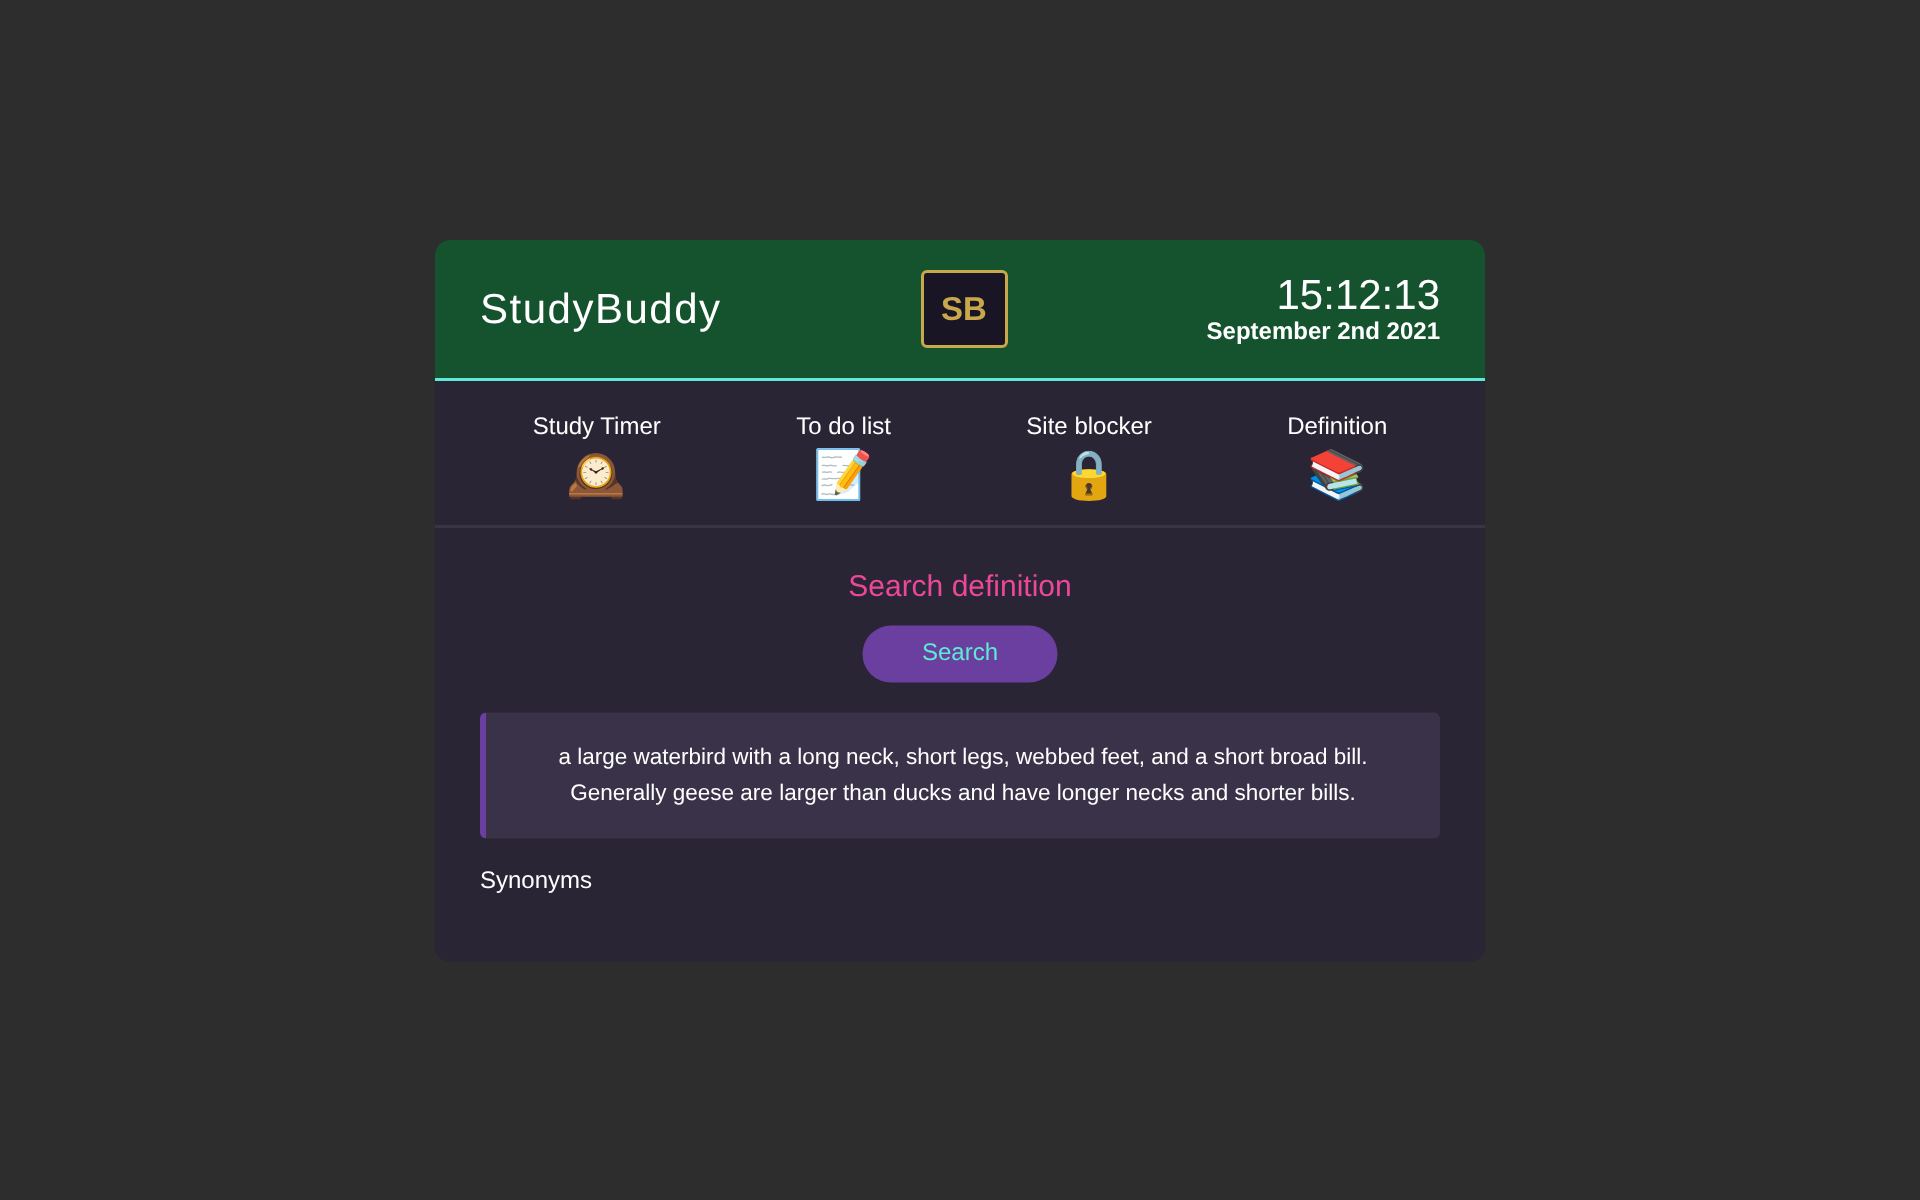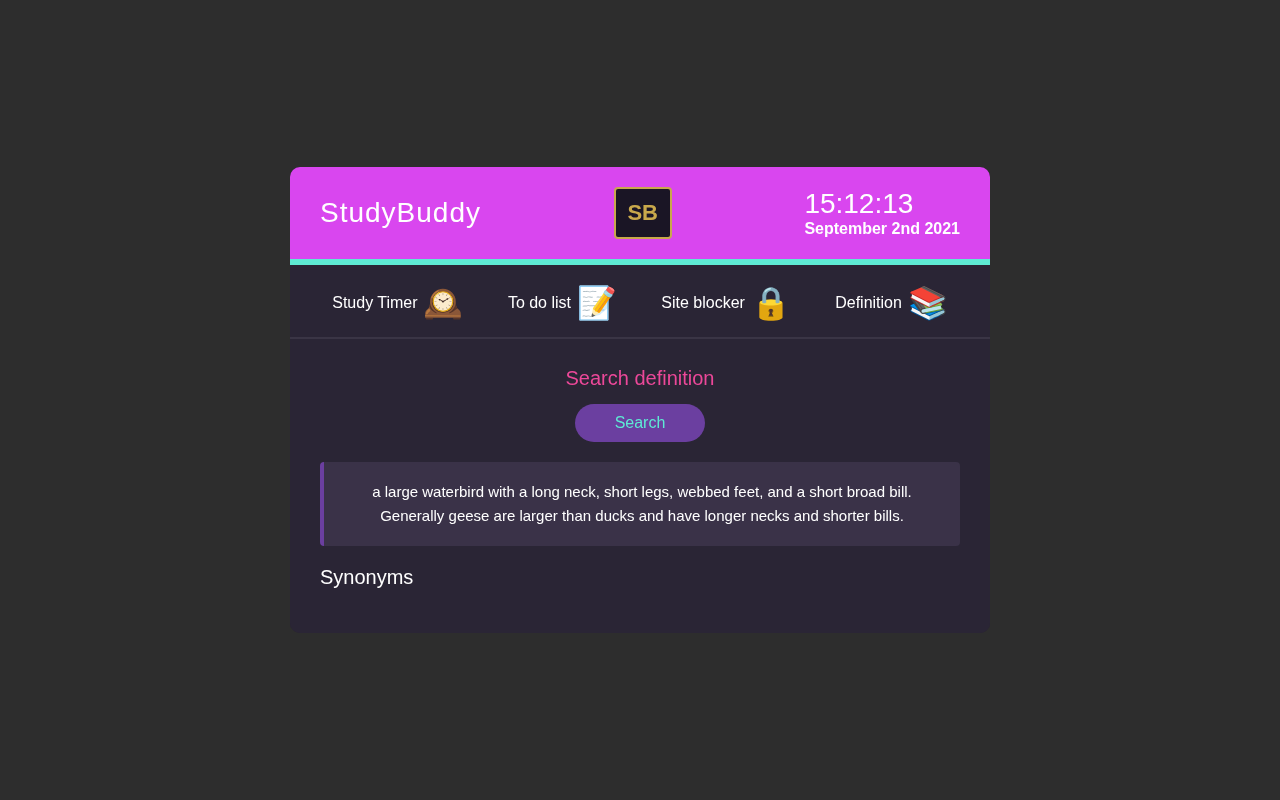--- a/index.html
+++ b/index.html
@@ -16,26 +16,26 @@
 
     .app-container {
       width: 700px;
       background-color: #2a2535;
       border-radius: 10px;
       overflow: hidden;
     }
 
     
     .header {
-      background-color: #d946ef;
+      background-color: #14532d;
       padding: 20px 30px;
       display: flex;
       align-items: center;
       justify-content: space-between;
-      border-bottom: 6px solid #5eead4;
+      border-bottom: 2px solid #5eead4;
     }
 
     .header-logo {
       color: #ffffff;
       font-size: 28px;
       font-weight: 400;
       letter-spacing: 1px;
     }
 
     .header-sb-badge {
@@ -46,20 +46,21 @@
       font-weight: bold;
       width: 58px;
       height: 52px;
       display: flex;
       align-items: center;
       justify-content: center;
       border-radius: 4px;
     }
 
     .header-datetime {
+      text-align: right;
       color: #ffffff;
     }
 
     .header-time {
       font-size: 28px;
       font-weight: 300;
     }
 
     .header-date {
       font-size: 16px;
@@ -70,20 +71,21 @@
     .nav-tabs {
       background-color: #2a2535;
       display: flex;
       justify-content: space-around;
       padding: 16px 20px 12px;
       border-bottom: 2px solid #3a3545;
     }
 
     .nav-tab {
       display: flex;
+      flex-direction: column;
       align-items: center;
       gap: 6px;
       cursor: pointer;
       padding: 6px 12px;
     }
 
     .nav-tab-label {
       color: #ffffff;
       font-size: 16px;
       font-weight: 400;
@@ -154,21 +156,21 @@
 
     .definition-text {
       color: #ffffff;
       font-size: 15px;
       line-height: 1.6;
       text-align: center;
     }
 
     .synonyms-label {
       color: #ffffff;
-      font-size: 20px;
+      font-size: 16px;
       font-weight: 400;
       margin-bottom: 14px;
     }
 
     .expand-btn-wrapper {
       display: flex;
       justify-content: center;
     }
 
     .expand-btn {

